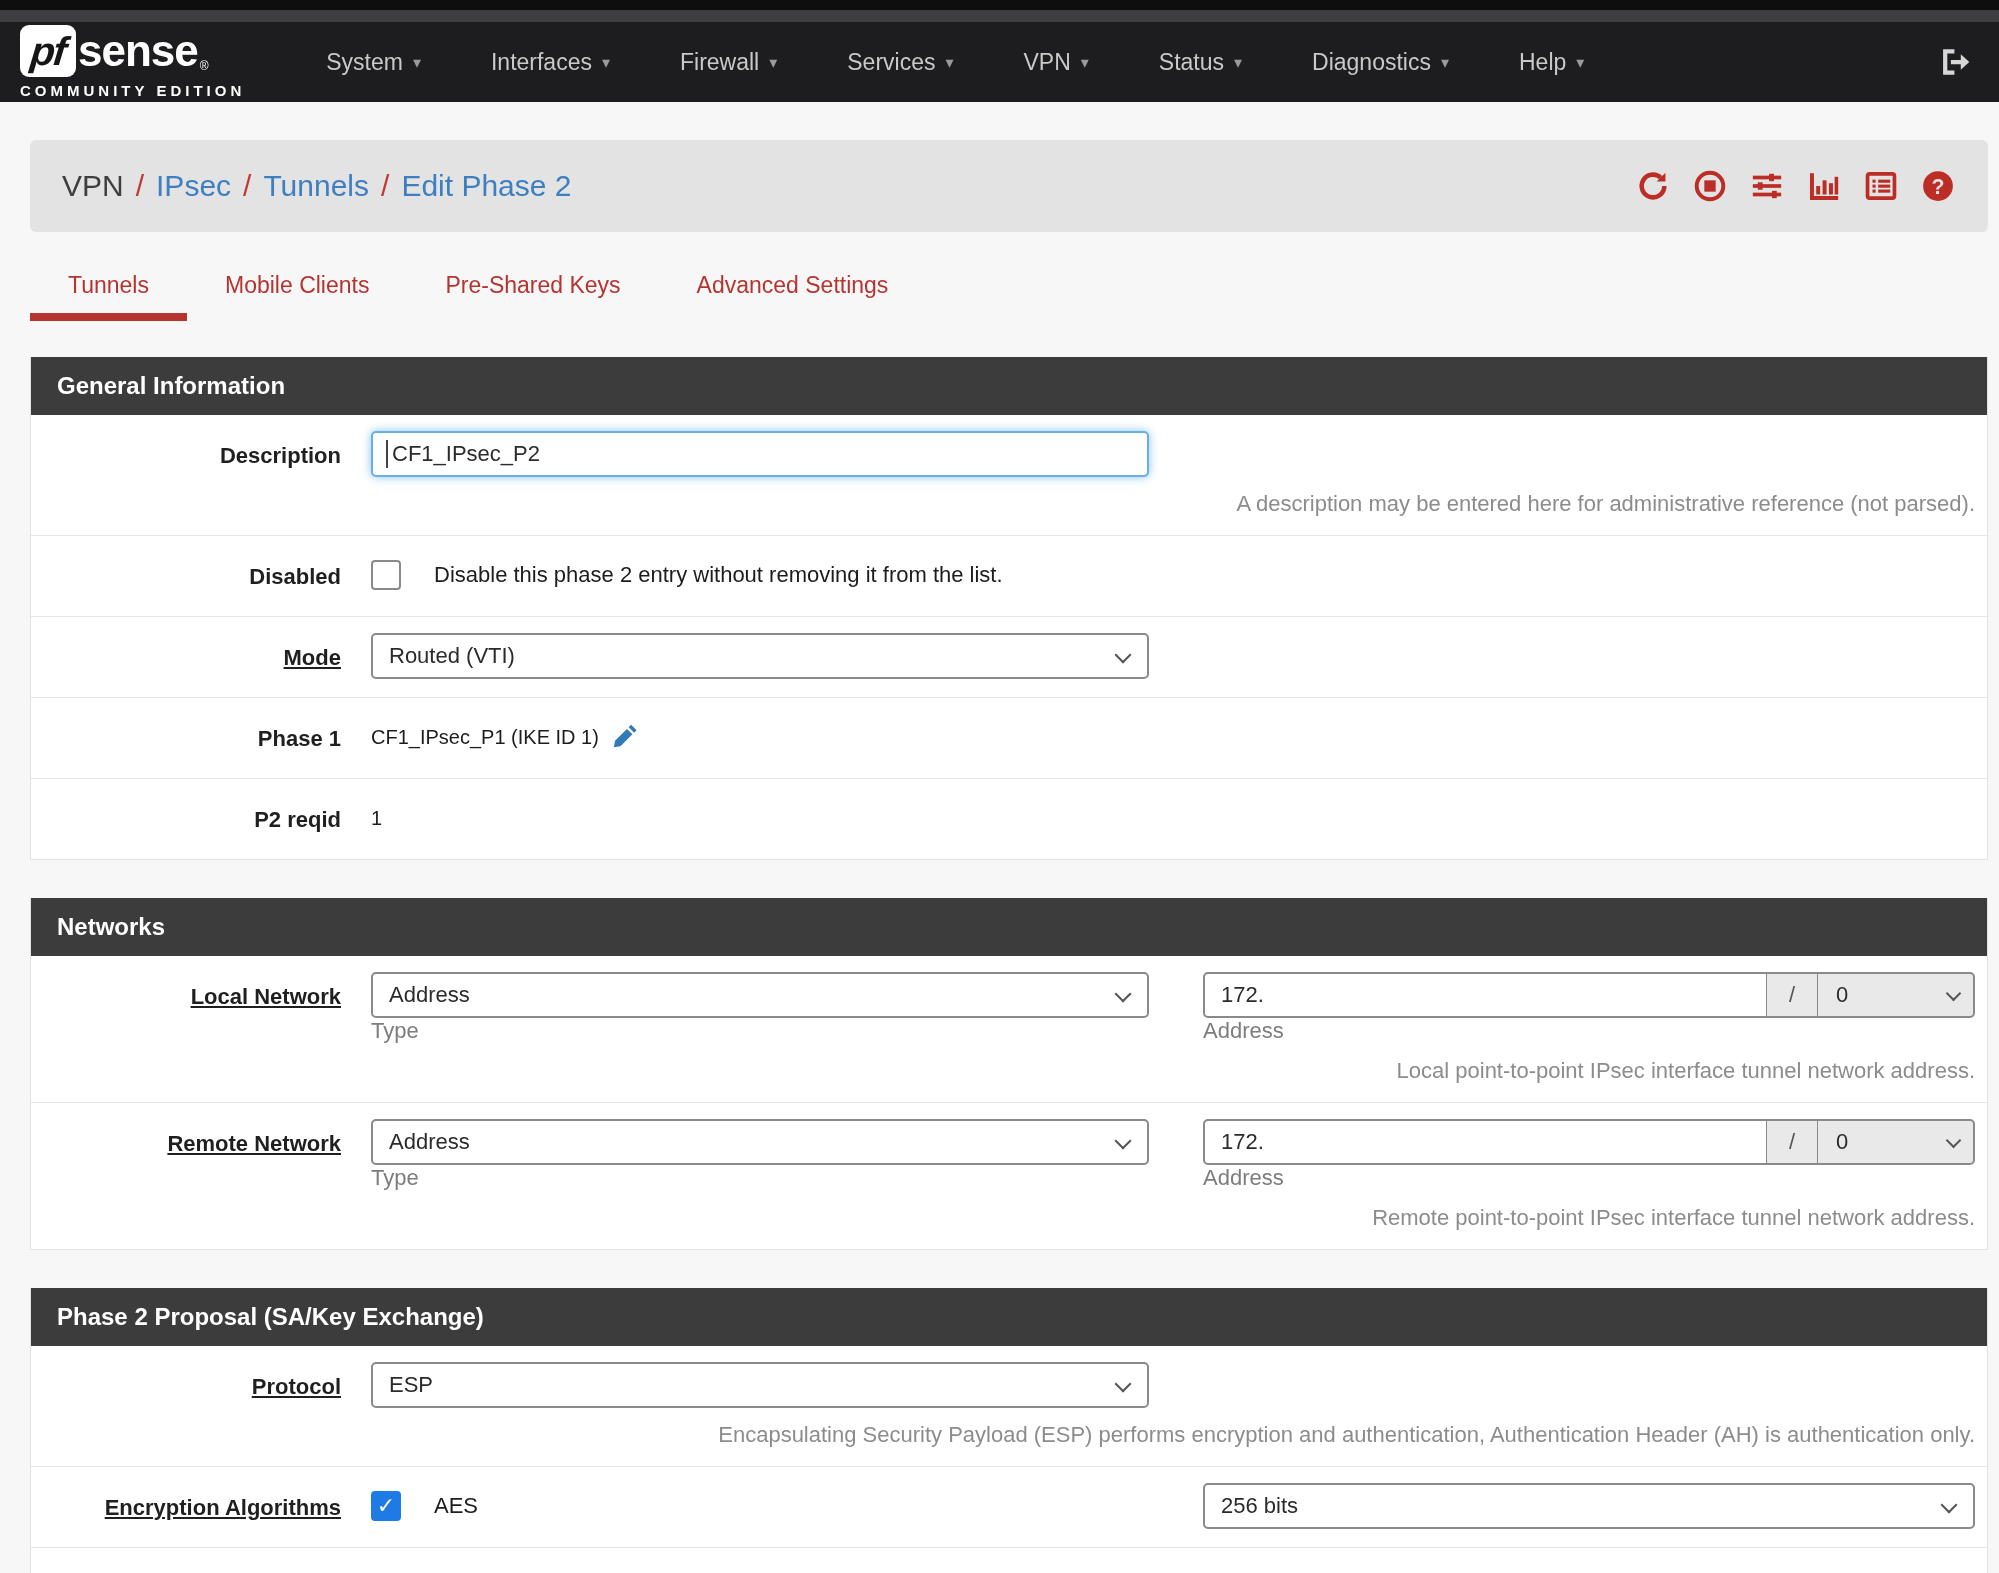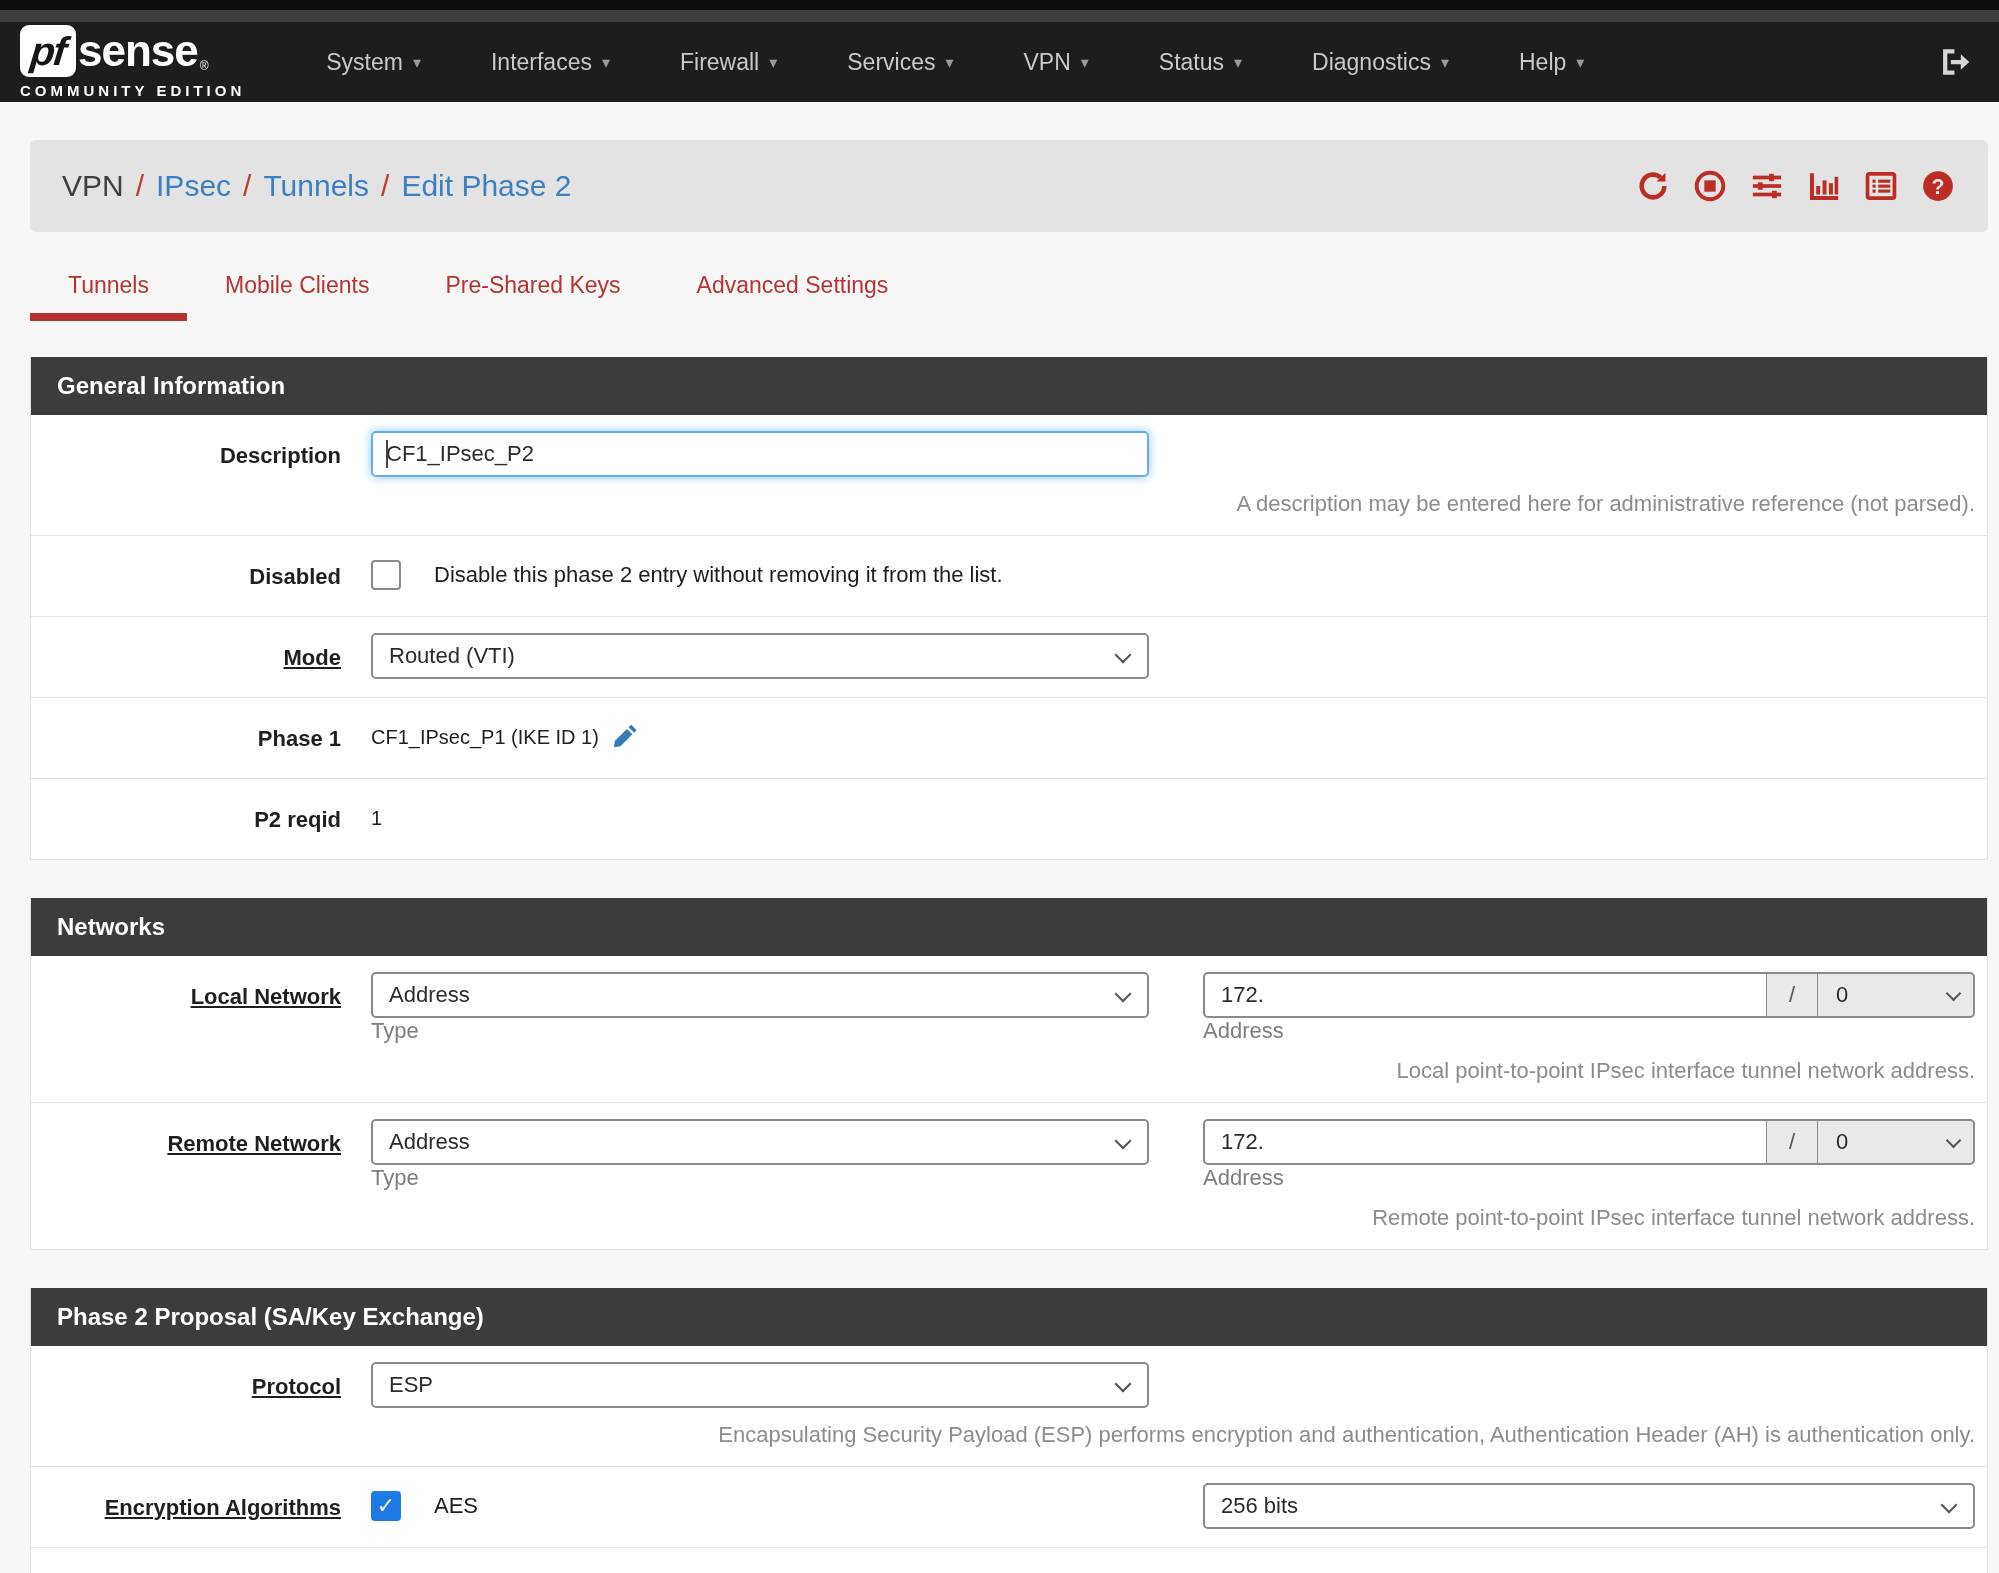--- a/index.html
+++ b/index.html
@@ -66,21 +66,21 @@
   .lbl.u{text-decoration:underline;}
   .fld{flex:1;padding:16px 12px 18px 0;}
   .help{font-size:22px;color:var(--muted);margin-top:14px;text-align:right;}
   .caption{font-size:22px;color:#7d7d7d;}
   
   .tinput{height:46px;border:2px solid var(--input-border);border-radius:5px;font-size:22px;color:#2b2b2b;
     padding:0 16px;font-family:inherit;width:100%;background:#fff;outline:none;}
   .tinput.focused{border-color:var(--focus-blue);box-shadow:0 0 10px rgba(102,175,233,.75);}
   .inwrap{position:relative;width:778px;}
   .caret-bar{position:absolute;left:15px;top:9px;width:2px;height:28px;background:#444;}
-  .inwrap .tinput{padding-left:13px;}
+  .inwrap .tinput{padding-left:19px;}
   .select{height:46px;border:2px solid var(--input-border);border-radius:5px;background:#fff;
     display:flex;align-items:center;padding:0 52px 0 16px;font-size:22px;color:#2b2b2b;position:relative;cursor:pointer;}
   .select .chev{position:absolute;right:18px;top:14px;width:12px;height:12px;
     border-right:2.5px solid #555;border-bottom:2.5px solid #555;transform:rotate(45deg);}
   .w-main{width:778px;}
   .two-col{display:flex;column-gap:54px;}
   .col1{width:778px;flex:none;}
   .col2{width:772px;flex:none;}
   
   .igroup{display:flex;width:100%;}

